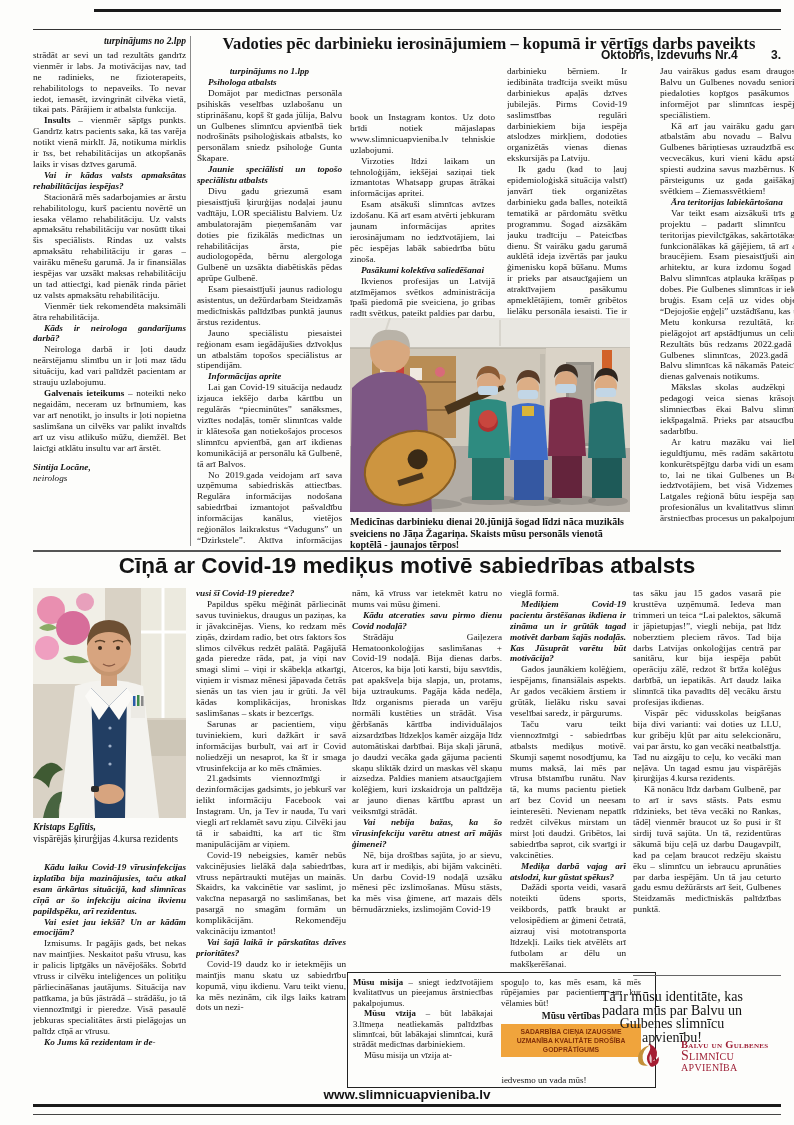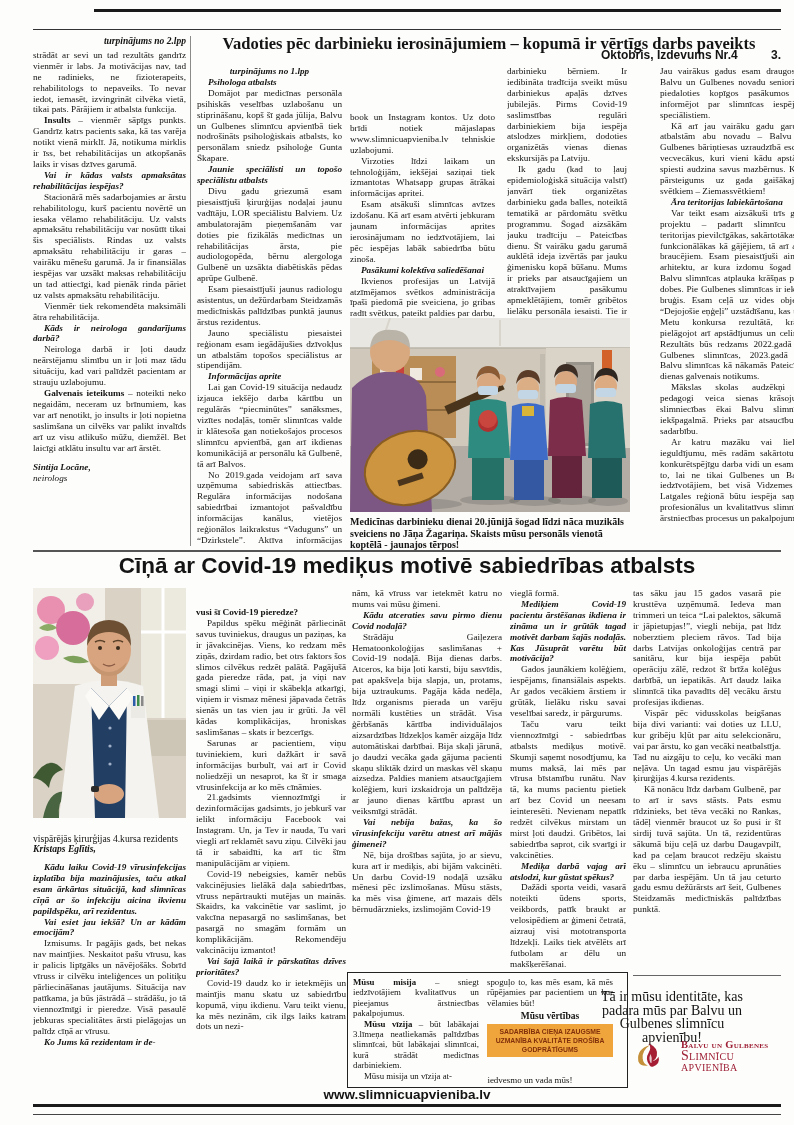--- a/index.html
+++ b/index.html
@@ -11,34 +11,34 @@
             font-family:"Liberation Sans",sans-serif;font-weight:bold;font-size:12px;margin-top:36px;}
   .masthead .pageno{display:inline-block;margin-left:30px;}
   .t1{position:absolute;top:34px;left:197px;width:584px;text-align:center;
       font-weight:bold;font-size:16.5px;line-height:1.2;}
   .t2{position:absolute;top:553px;left:33px;right:13px;text-align:center;
       font-family:"Liberation Sans",sans-serif;font-weight:bold;font-size:22.5px;}
   .flow{position:absolute;font-size:9.2px;line-height:10.9px;overflow:hidden;}
   .fl{margin:0;text-align:justify;text-indent:11px;}
   .fl.p0{text-indent:0;}
   .fl.h,.fl.q{font-weight:bold;font-style:italic;}
-  .fl.q0{font-weight:bold;text-indent:0;margin-top:19px;}
+  .fl.q0{font-weight:bold;font-style:italic;text-indent:0;}
   .fl.lead{font-weight:bold;font-style:italic;}
   .fl.sig{font-weight:bold;font-style:italic;text-indent:0;margin-top:9px;}
   .fl.sig2{font-style:italic;text-indent:0;}
   .fl.cont{font-weight:bold;font-style:italic;text-indent:0;text-align:center;margin-bottom:0;}
   .contnote{font-weight:bold;font-style:italic;font-size:9.5px;text-align:right;margin-bottom:3px;}
   .photo{position:absolute;display:block;}
   .cap1{position:absolute;top:516px;left:350px;width:280px;font-weight:bold;
         font-size:10px;line-height:11.5px;}
   .capname{position:absolute;top:821px;left:33px;width:153px;font-weight:bold;
-           font-style:italic;font-size:9.6px;margin-top:22px;}
+           font-style:italic;font-size:9.6px;}
   .caprole{position:absolute;top:833px;left:33px;width:153px;
            font-size:9.6px;line-height:11px;}
-  .mbox{position:absolute;left:347px;top:972px;width:281px;height:116px;
+  .mbox{position:absolute;left:347px;top:972px;width:309px;height:116px;
         border:1px solid #222;box-sizing:border-box;padding:4px 14px 2px 5px;}
   .mcols{display:flex;gap:8px;}
   .mcol{width:50%;font-size:8.8px;line-height:10.4px;}
   .vtitle{text-align:center;font-weight:bold;font-size:9.5px;margin:3px 0 2px 0;}
   .vbox{background:#F0A43C;color:#80300a;font-family:"Liberation Sans",sans-serif;
         font-weight:bold;font-size:6.8px;line-height:9px;text-align:center;padding:3px 1px;}
   .vtail{position:absolute;left:90px;right:5px;bottom:2px;text-align:center;font-size:9px;}
   .identity{position:absolute;left:598px;top:990px;width:148px;text-align:center;
             font-size:14px;line-height:13.5px;}
   .logo{position:absolute;left:633px;top:1038px;width:148px;display:flex;

